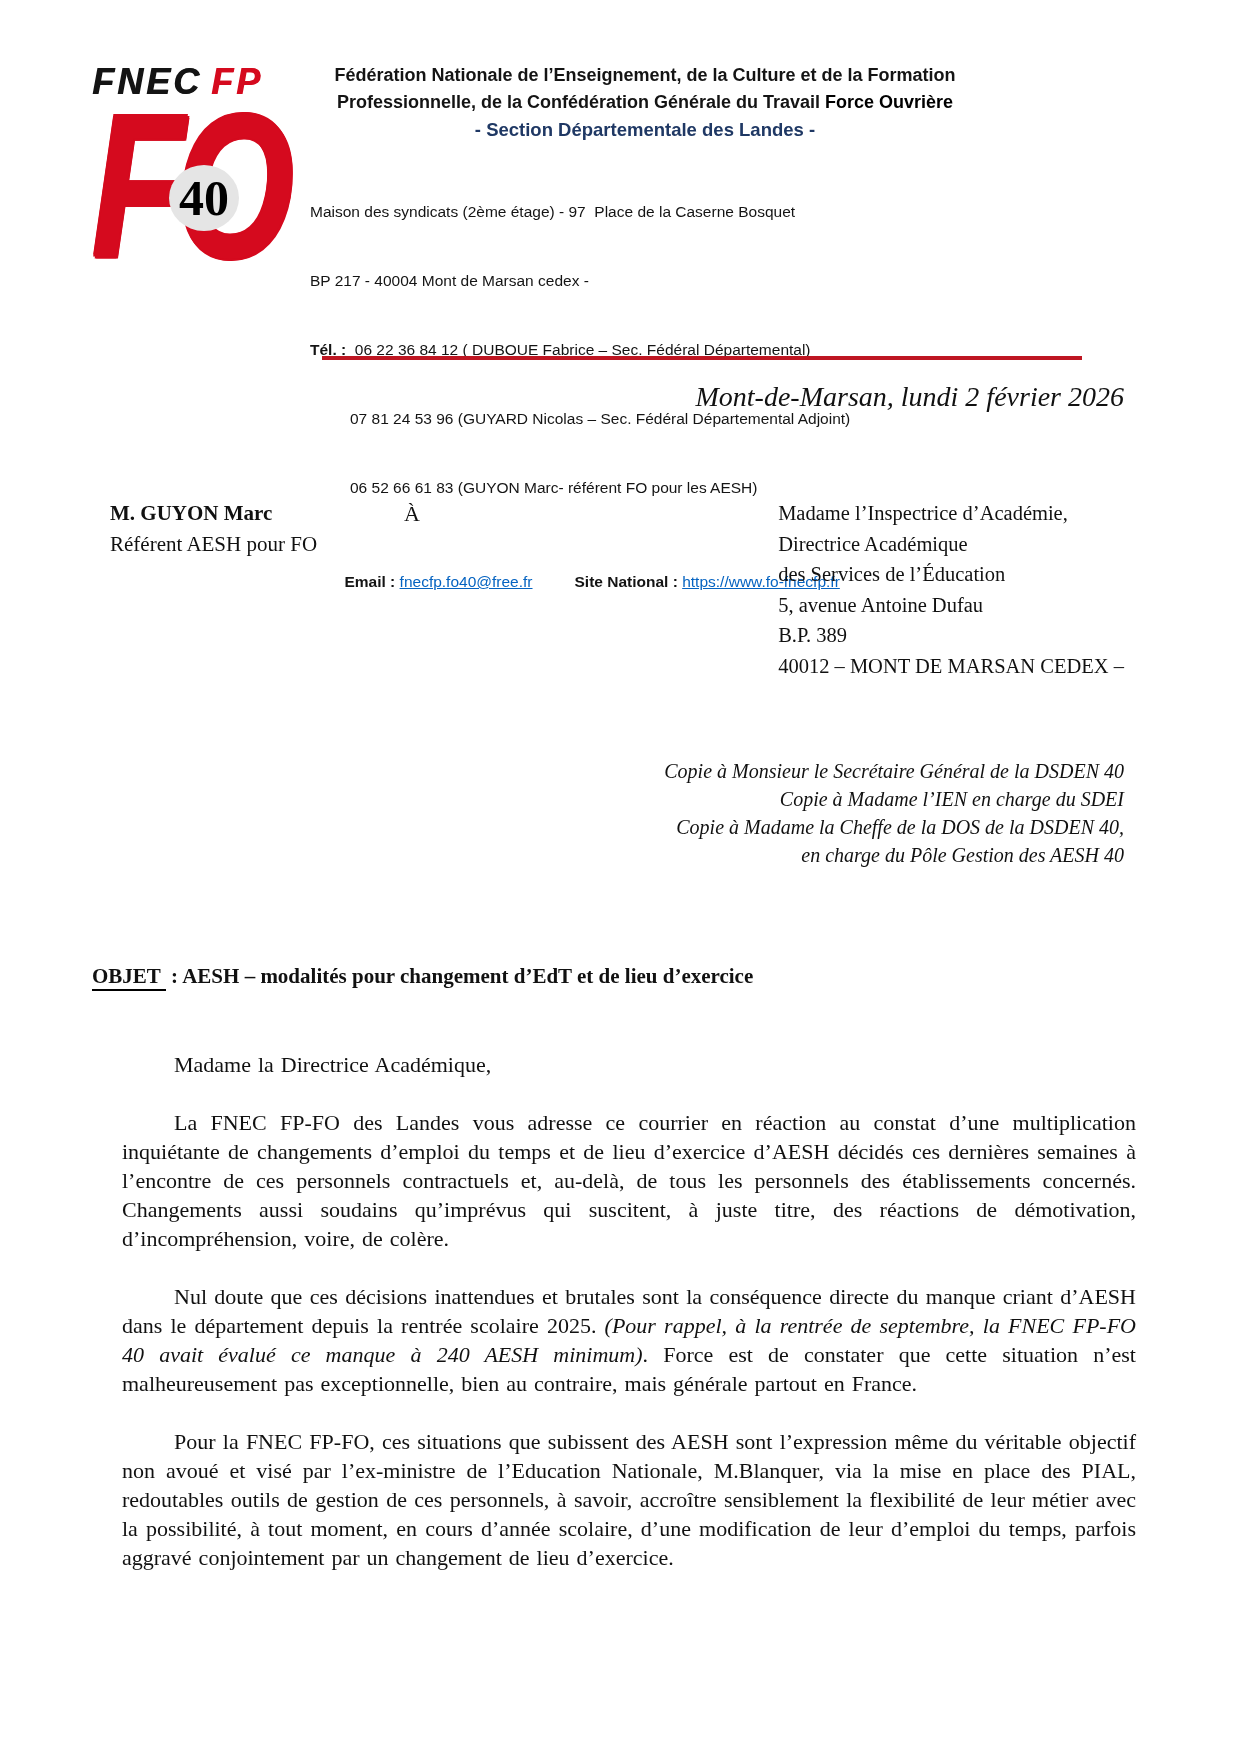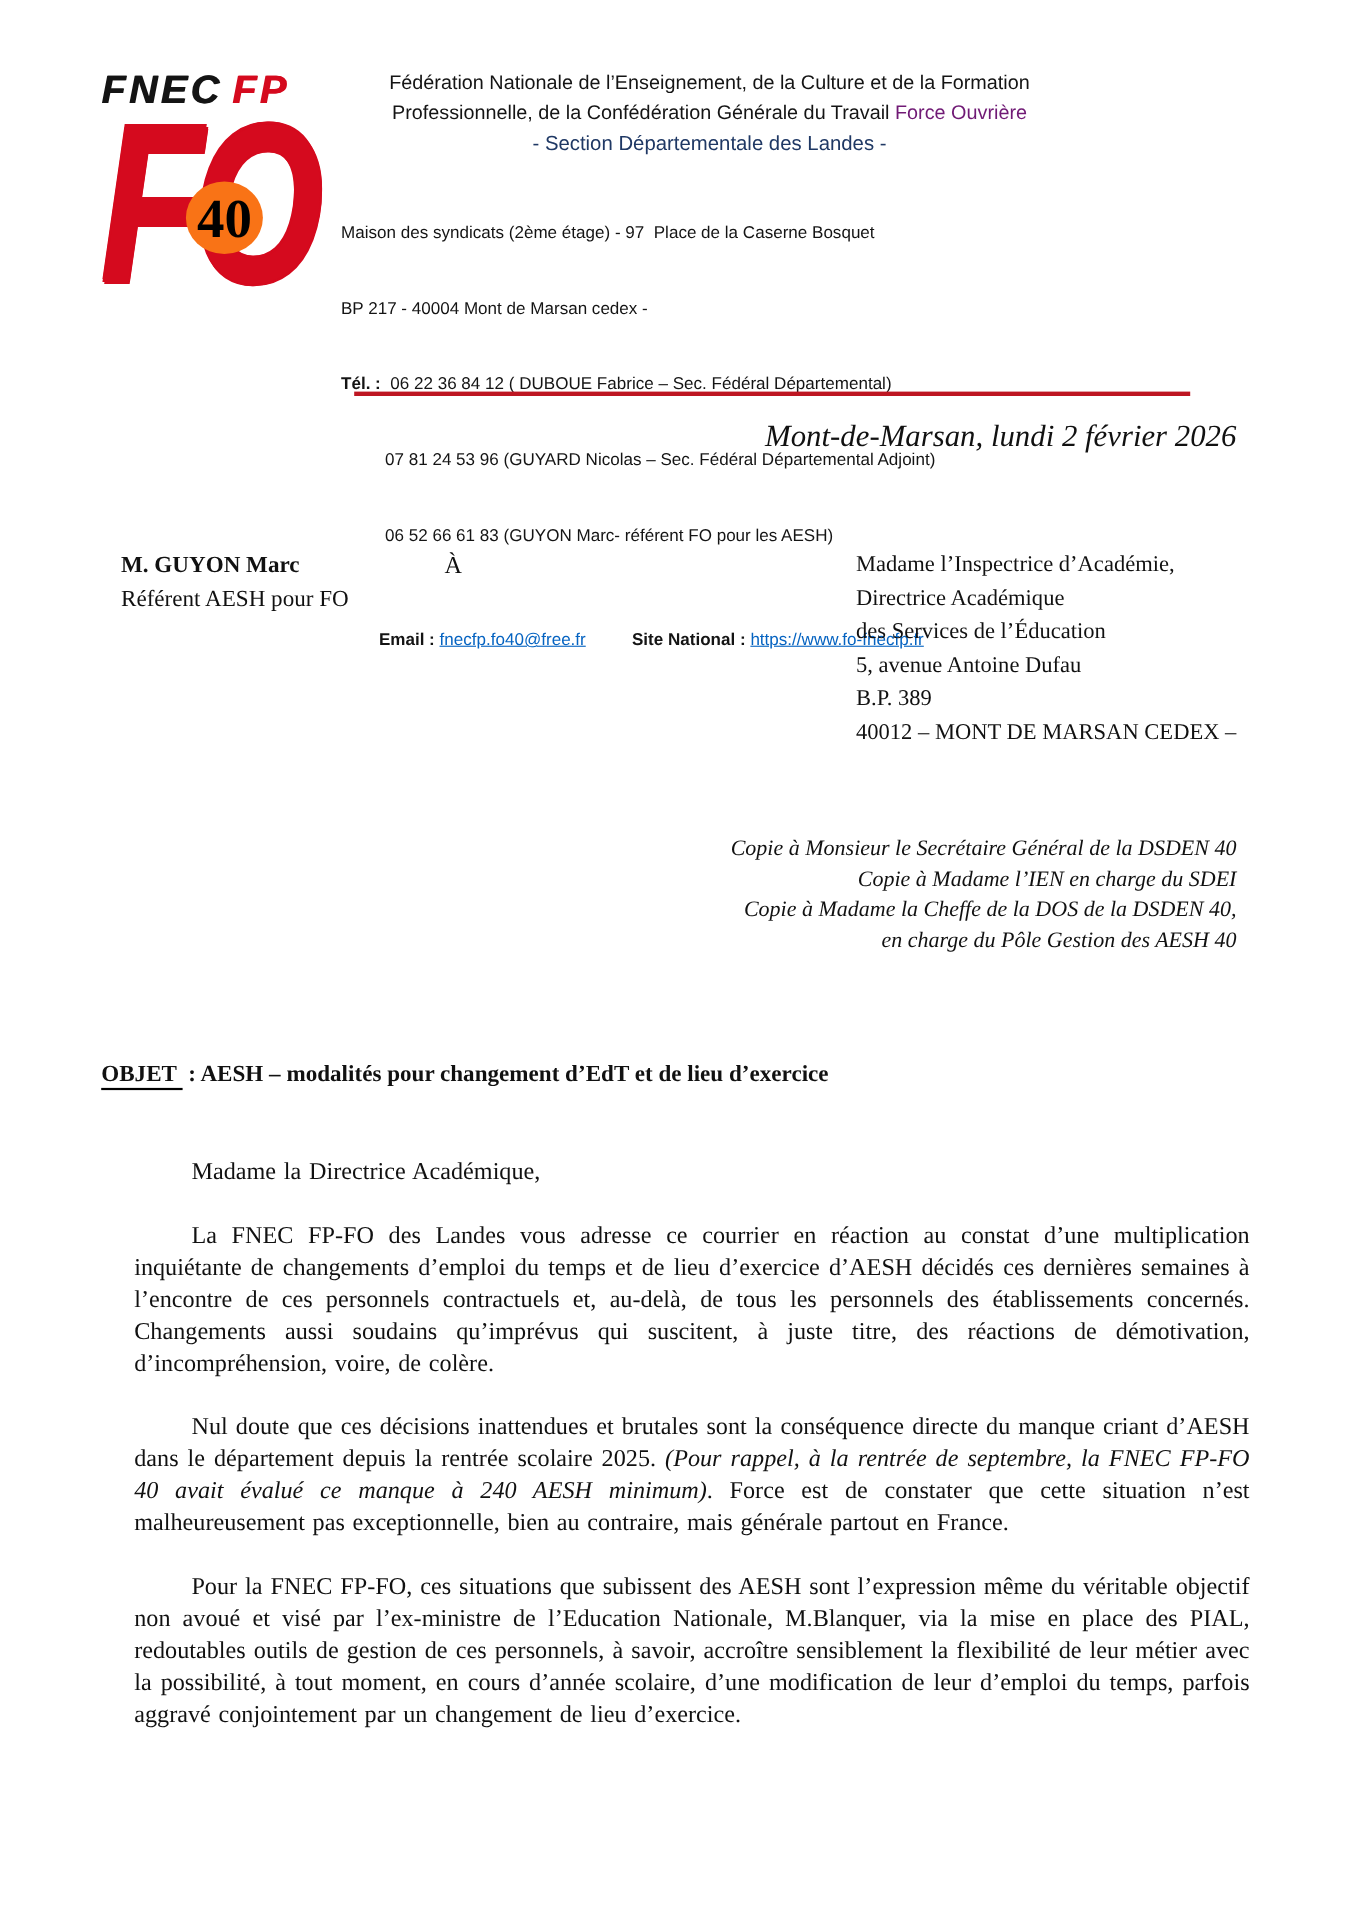--- a/index.html
+++ b/index.html
@@ -32,31 +32,31 @@
     letter-spacing:-12px;
     color:#d50a1e;
     transform:scaleX(0.74);transform-origin:left top;
     text-shadow:2px 0 #d50a1e,-2px 0 #d50a1e,0 2px #d50a1e,0 -2px #d50a1e,2px 2px #d50a1e,-2px -2px #d50a1e;
   }
   .logo-40{
     position:absolute;left:112px;top:102px;
     transform:translate(-50%,-50%);
     font-family:"Liberation Serif", serif;
     font-weight:700;font-size:50px;line-height:1;
-    color:#000;background:#f97316;
+    color:#000;background:#e5e5e5;
     padding:8px 10px;border-radius:50%;
   }
 
   
   .header-text{
     position:absolute;left:300px;top:62px;width:690px;
     font-family:"Liberation Sans", sans-serif;
   }
-  .hdr-title{text-align:center;font-weight:400;font-size:18px;line-height:27px;color:#141414;}
-  .hdr-red{color:#701a75;}
+  .hdr-title{text-align:center;font-weight:700;font-size:18px;line-height:27px;color:#141414;}
+  .hdr-red{color:#000000;}
   .hdr-navy{color:#1f3864;font-size:18.5px;}
   .hdr-address{margin-top:11px;padding-left:10px;font-size:15.5px;line-height:23px;color:#141414;white-space:pre-wrap;}
   .hdr-bold{font-weight:700;}
   .tel-indent{padding-left:40px;}
   .email-row{margin-top:2px;}
   .lnk{color:#0563c1;text-decoration:underline;cursor:pointer;}
   .site-label{margin-left:42px;}
 
   
   .red-rule{position:absolute;left:322px;top:356px;width:760px;height:4px;background:#be1622;}

